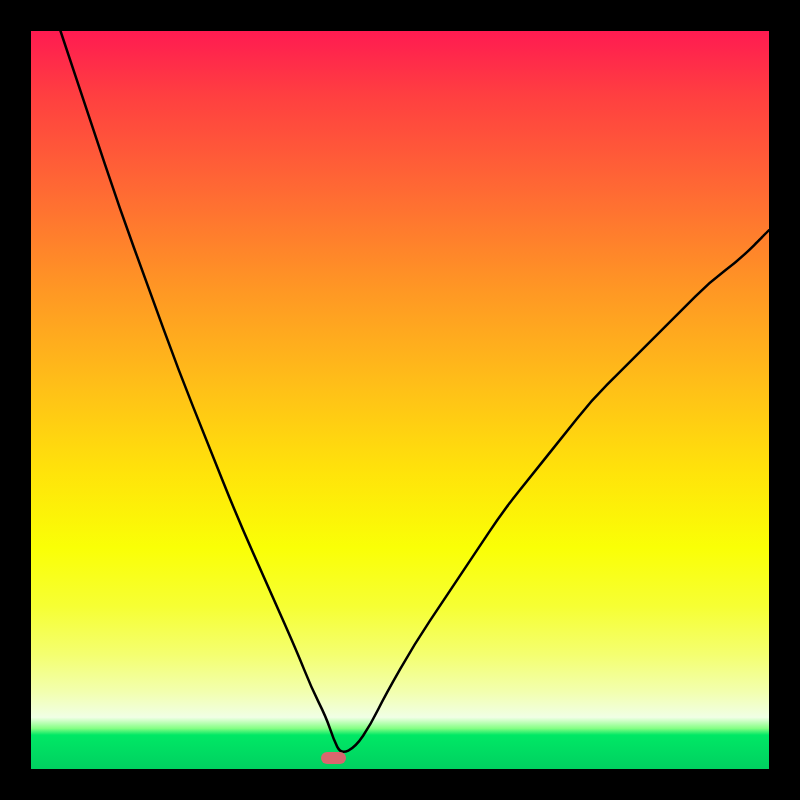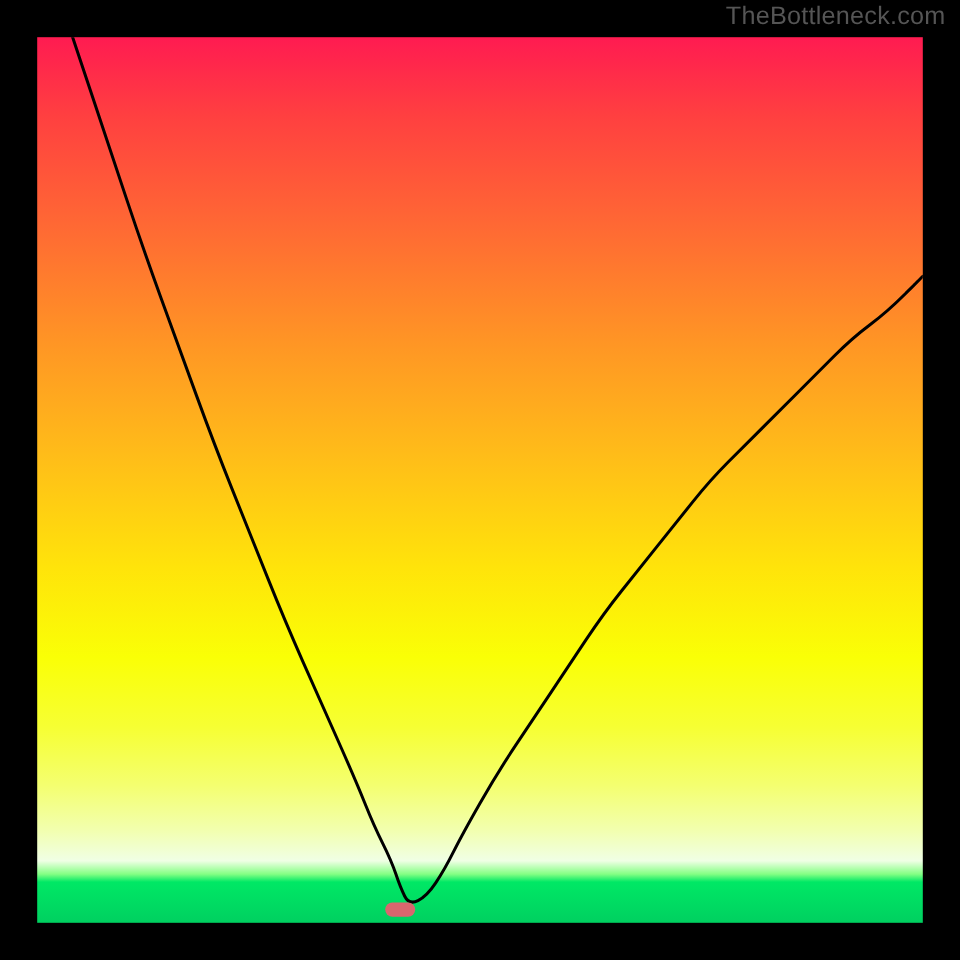--- a/index.html
+++ b/index.html
@@ -66,14 +66,13 @@
 </head>
 <body>
 
 <div class="container">
   <div class="plot-area">
     <svg class="curve" viewBox="0 0 738 738" preserveAspectRatio="none">
       <path id="curve-path" d="M 29.52 0 Q 29.52 0 44.28 44.27999999999997 Q 59.04 88.55999999999995 73.8 132.83999999999997 Q 88.56 177.12 103.32 217.71 Q 118.08 258.3 132.84 298.89 Q 147.6 339.47999999999996 162.36 376.38 Q 177.12 413.28 191.88 450.17999999999995 Q 206.64000000000001 487.08 221.4 520.29 Q 236.16 553.5 250.92000000000002 586.71 Q 265.68 619.92 273.06 638.3699999999999 Q 280.44 656.8199999999999 287.82 671.5799999999999 Q 295.2 686.34 298.89 697.4100000000001 Q 302.58 708.48 306.27 715.86 Q 309.96 723.24 317.34000000000003 719.55 Q 324.72 715.86 332.1 704.79 Q 339.48 693.72 346.86 678.96 Q 354.24 664.2 369 638.37 Q 383.76 612.54 398.52 590.4 Q 413.28000000000003 568.26 428.04 546.12 Q 442.8 523.98 457.56 501.84000000000003 Q 472.32 479.7 487.08000000000004 461.25 Q 501.84000000000003 442.8 516.6 424.35 Q 531.36 405.9 546.12 387.45 Q 560.88 369 575.64 354.24 Q 590.4 339.47999999999996 605.16 324.72 Q 619.92 309.96000000000004 634.6800000000001 295.20000000000005 Q 649.44 280.44 664.2 265.67999999999995 Q 678.96 250.91999999999996 693.72 239.85 Q 708.48 228.78000000000003 723.24 214.02 T 738 199.26" stroke="#000" stroke-width="2.5" fill="none" stroke-linecap="round"></path>
     </svg>
     <div class="marker" id="marker" style="left: 289.665px; top: 721.026px; width: 25.83px; height: 11.808px;"></div>
   </div>
-  <div class="watermark">TheBottleneck.com</div>
 </div>
 
 </body></html>

